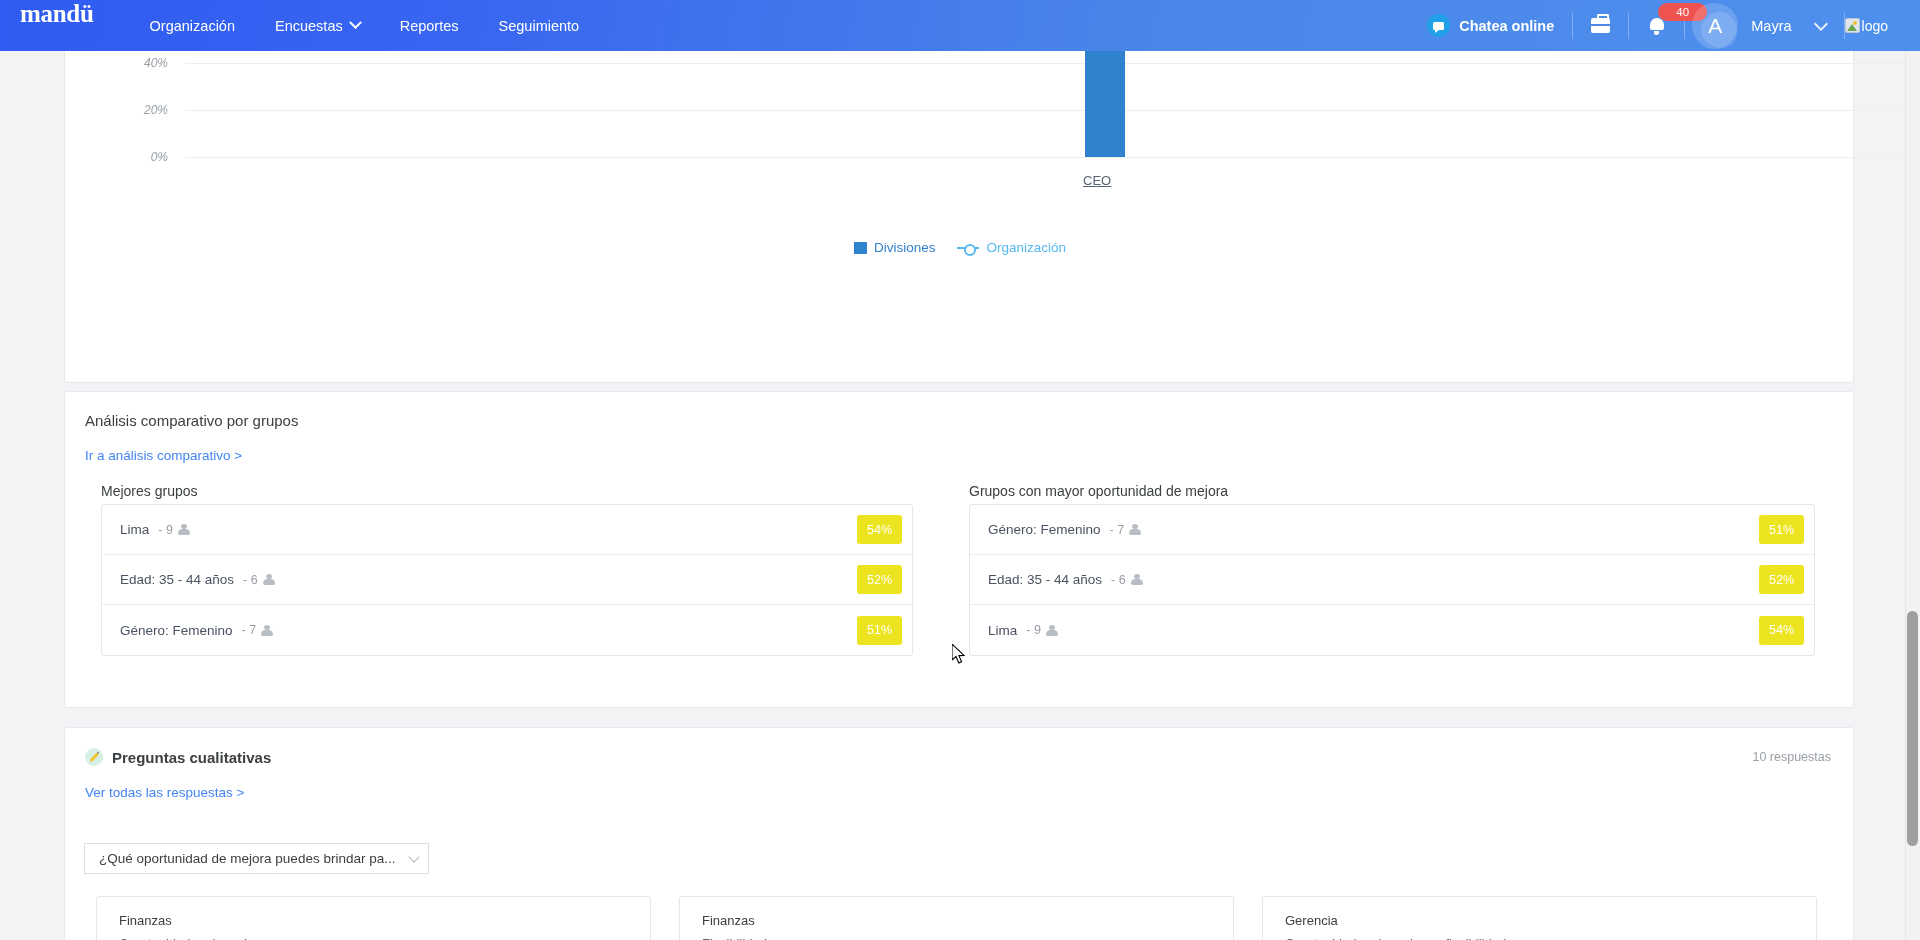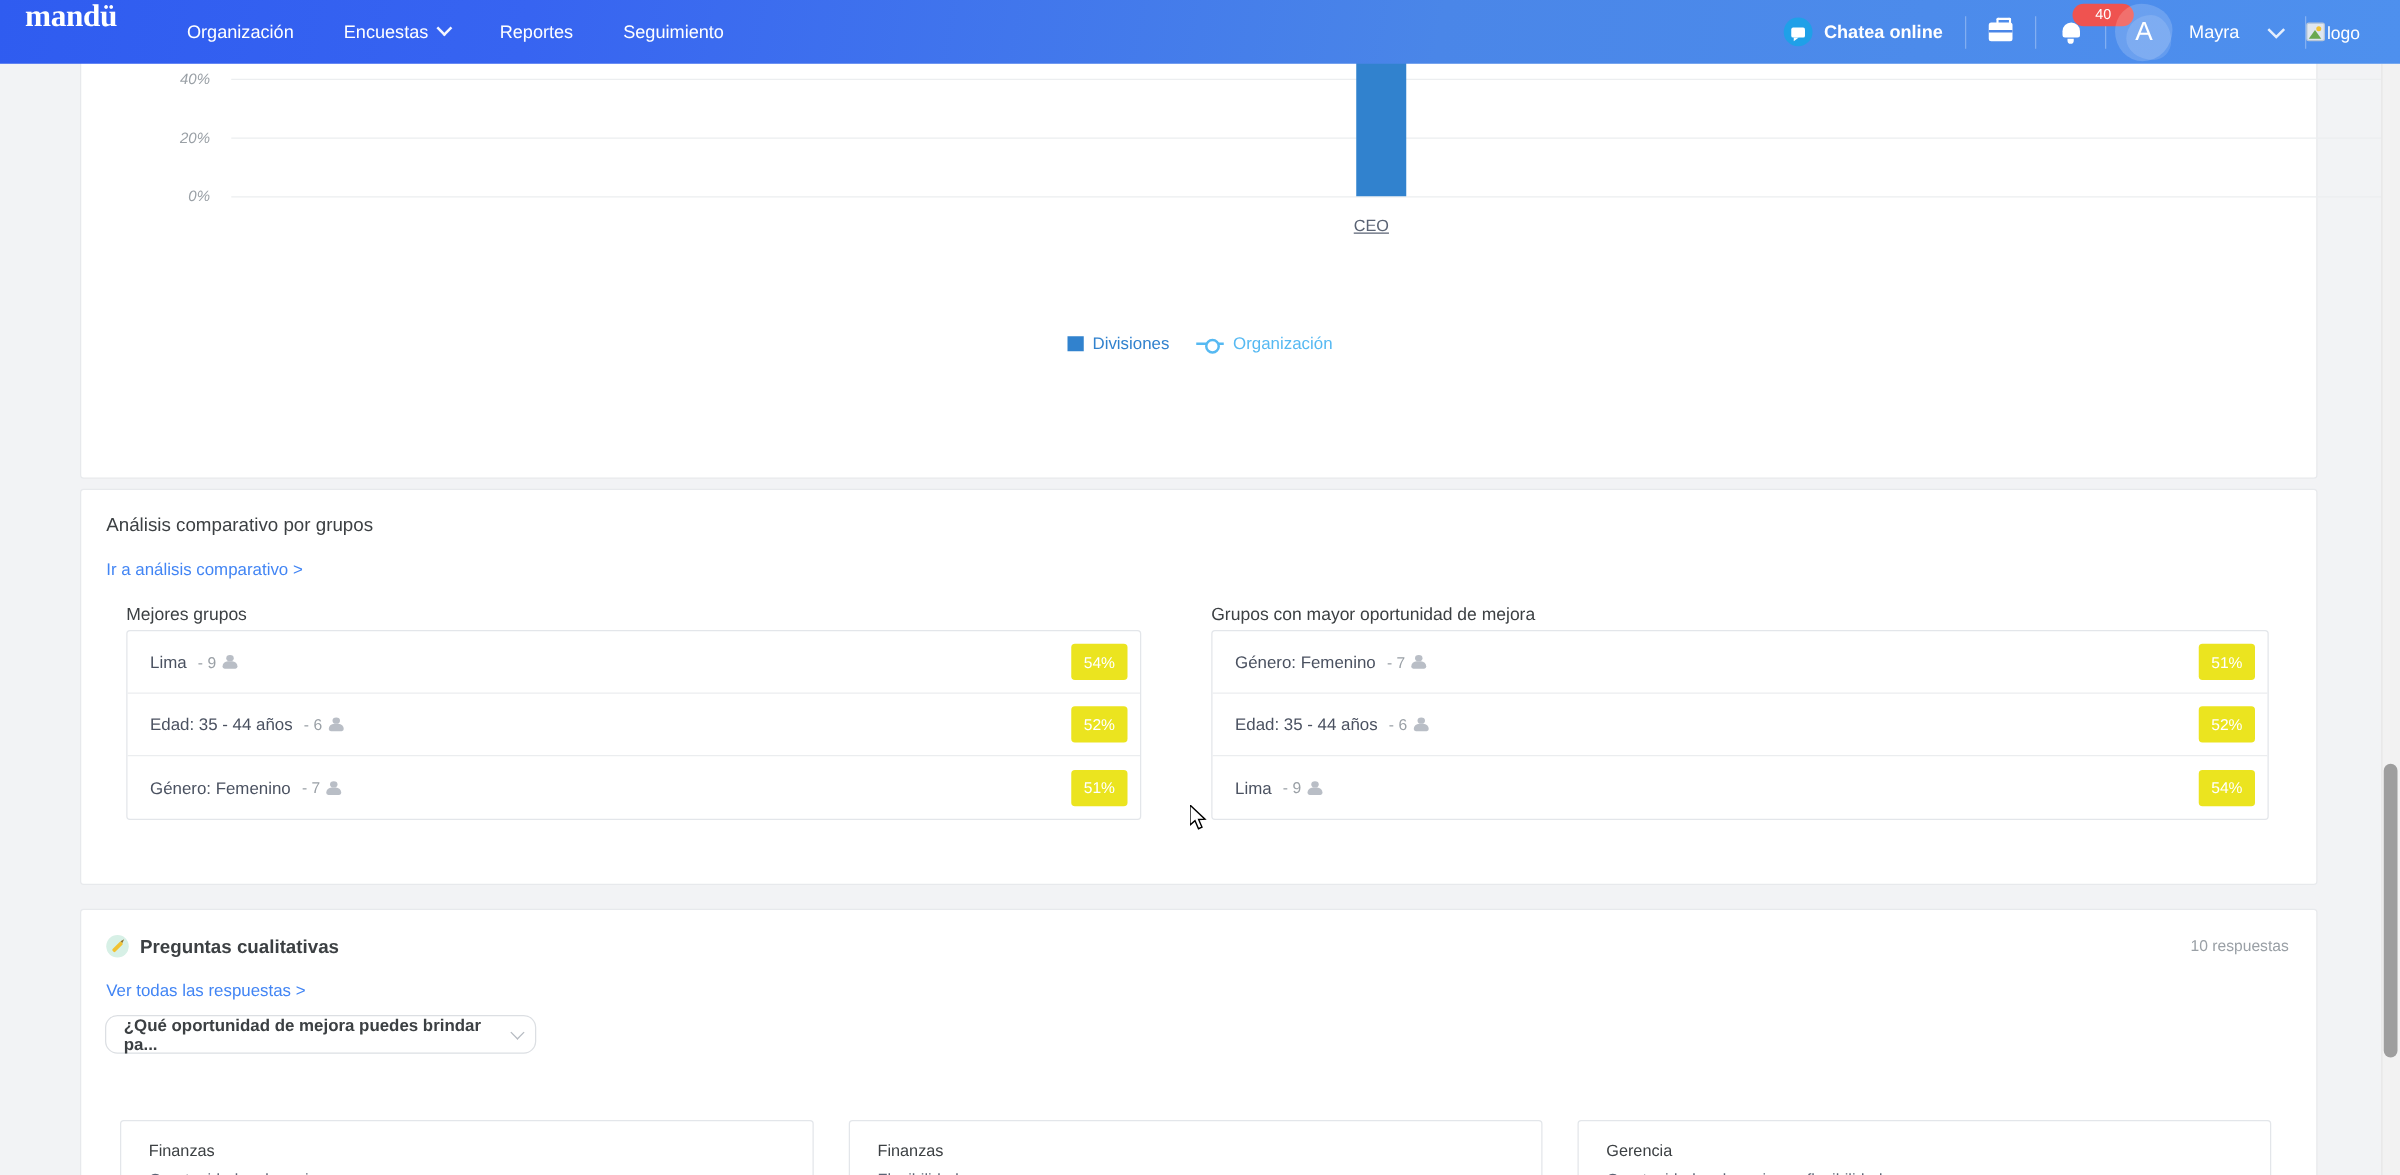--- a/index.html
+++ b/index.html
@@ -85,21 +85,21 @@
   }
   .plot { position:absolute; left: 60px; top: 46px; width: 1720px; height: 160px; }
   .ylab { position:absolute; right: 1677px; font-size: 12px; color:#9aa0a6; text-align:right; width: 42px; font-style: italic; }
   .gridline { position:absolute; left: 60px; width: 1722px; height:1px; background:#eceef0; }
   .targetline { position:absolute; left: 60px; width: 1722px; height: 0; border-top: 2.5px dotted #49b6f0; }
   .bar { position:absolute; background:#3182ce; }
   .barval { position:absolute; font-size: 12.5px; color:#5a6374; }
   .xlab { position:absolute; font-size: 13px; color:#5a6374; }
   .legend { position:absolute; left:0; top:243px; width:1790px; display:flex; justify-content:center;
             align-items:center; gap: 22px; font-size: 13.5px; }
-  .lg-item { display:flex; align-items:center; gap:7px; cursor:pointer;margin-top:27px; }
+  .lg-item { display:flex; align-items:center; gap:7px; cursor:pointer; }
   .lg-sq { width: 13px; height: 12px; background:#3182ce; }
   .lg-line { width: 22px; height: 10px; position:relative; }
   .lg-line::before{content:'';position:absolute;top:4.5px;left:0;width:22px;height:2px;background:#56b9f2;}
   .lg-line::after{content:'';position:absolute;top:1.5px;left:7px;width:8px;height:8px;border-radius:50%;
       background:#fff;border:2px solid #56b9f2;}
   .lg-t1 { color:#3182ce; } .lg-t2 { color:#56b9f2; }
 
   
   .comp-card { position:absolute; left:64px; top:340px; width:1790px; height:317px; }
   .comp-title { position:absolute; left:20px; top:20px; font-size:15px; color:#3c4043; }
@@ -121,23 +121,23 @@
   .qual-head { position:absolute; left:20px; top:20px; display:flex; align-items:center; gap:9px; }
   .pencil-badge { width:18px; height:18px; border-radius:50%; background:#d7f0e6;
       display:flex; align-items:center; justify-content:center; }
   .pencil { width:10px; height:3px; background:#f1c232; transform: rotate(-45deg); position:relative; border-radius:1px; }
   .pencil::after{content:'';position:absolute;right:-3px;top:0;width:0;height:0;
       border-top:1.5px solid transparent;border-bottom:1.5px solid transparent;border-left:3px solid #8d6e2a;}
   .qual-title { font-size:15px; color:#3c4043; font-weight:bold; }
   .resp-count { position:absolute; right:22px; top:22px; font-size:12.5px; color:#9aa0a6; }
   .qual-link { position:absolute; left:20px; top:57px; font-size:13.5px; color:#4285f4; cursor:pointer; }
   .qsel {
-    position:absolute; left:20px; top:761px; width:345px; height:31px;
-    border:1px solid #dcdfe3; border-radius:10px; background:#fff;
-    display:flex; align-items:center; padding: 0 10px 0 14px; font-size:13.5px; color:#3c4043; cursor:pointer;font-weight:bold;
+    position:absolute; left:20px; top:792px; width:345px; height:31px;
+    border:1px solid #dcdfe3; border-radius:0; background:#fff;
+    display:flex; align-items:center; padding: 0 10px 0 14px; font-size:13.5px; color:#3c4043; cursor:pointer;
   }
   .qsel .cv { margin-left:auto; width:8px; height:8px; border-right:1.6px solid #b5bac1;
               border-bottom:1.6px solid #b5bac1; transform: rotate(45deg); margin-top:-4px; }
   .ans-card { position:absolute; top:845px; height:120px; background:#fff; border:1px solid #e3e6ea; border-radius:3px; }
   .ans-dept { position:absolute; left:22px; top:16px; font-size:13px; color:#3c4043; }
   .ans-text { position:absolute; left:22px; top:38px; right:18px; font-size:13px; color:#5a6374; line-height:1.45; }
 
   
   .sbtrack { position:absolute; right:0; top:51px; width:15px; height:889px; background:#f2f2f2; border-left:1px solid #e6e6e6; }
   .sbthumb { position:absolute; right:2px; top:560px; width:11px; height:235px; background:#9e9e9e; border-radius:6px; }

